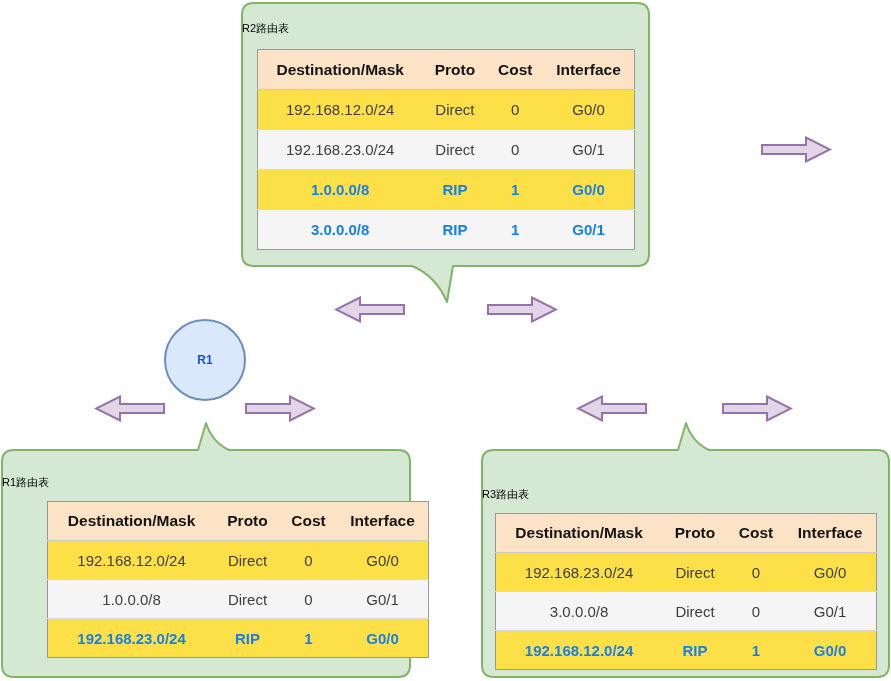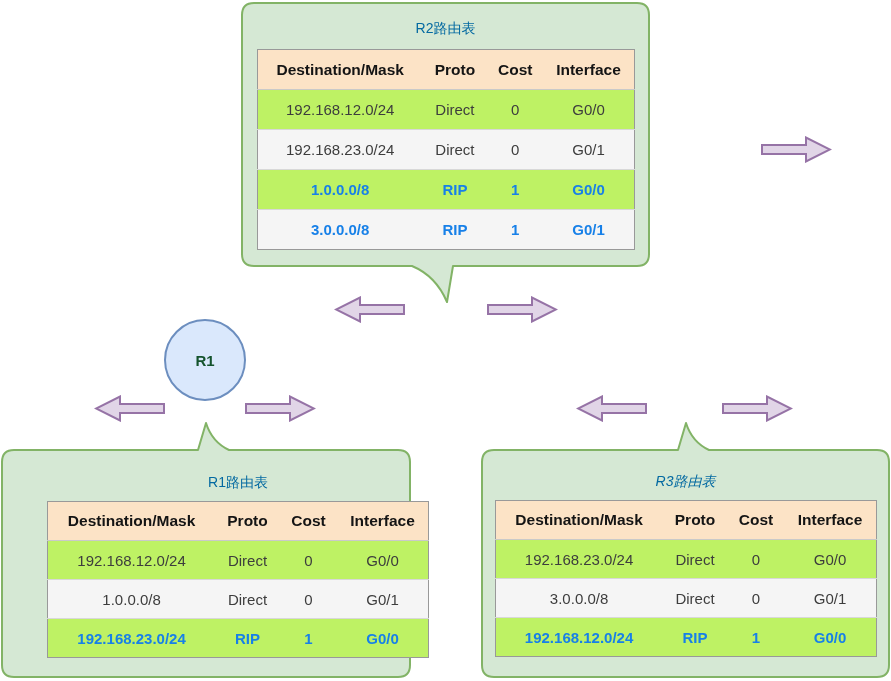--- a/index.html
+++ b/index.html
@@ -19,31 +19,30 @@
   .callout { position: absolute; }
   .callout svg.shape { position: absolute; left: 0; top: 0; display: block; }
   .callout .shape path {
     fill: var(--callout_fill);
     stroke: var(--callout_stroke);
     stroke-width: 2;
     stroke-linejoin: round;
   }
   .callout-content { position: absolute; }
   .callout-title {
-    text-align: center;
-    font-size: 14px;
-    color: #0369a1;
+    font-size: 11px;
+    color: #000000;
     line-height: 26px;
   }
 
   
   table.routes {
     border-collapse: collapse;
     border: 1px solid var(--table_border);
-    background: #bef264;
+    background: #fde047;
     table-layout: fixed;
   }
   table.routes th, table.routes td {
     text-align: center;
     vertical-align: middle;
     font-size: 15px;
     white-space: nowrap;
     overflow: hidden;
   }
   table.routes thead th {
@@ -70,21 +69,21 @@
   col.c-iface { width: 24%; }
 
   
   .node {
     position: absolute;
     width: 82px; height: 82px;
     border-radius: 50%;
     background: var(--node_fill);
     border: 2px solid var(--node_stroke);
     display: flex; align-items: center; justify-content: center;
-    font-size: 15px; font-weight: 700; color: #14532d;
+    font-size: 12px; font-weight: 700; color: #1d4ed8;
   }
 
   
   .arrow { position: absolute; display: block; }
   .arrow path {
     fill: var(--arrow_fill);
     stroke: var(--arrow_stroke);
     stroke-width: 2;
     stroke-linejoin: miter;
   }
@@ -199,21 +198,21 @@
         </tbody>
       </table>
     </div>
   </div>
 
   <div class="callout side-callout r3-callout" style="left:480px; top:420px; width:411px; height:261px;">
     <svg class="shape" width="411" height="261" viewBox="0 0 411 261">
       <path d="M14,30 H198 L206,3 Q212,22 229,30 H397 Q409,30 409,42 V245 Q409,257 397,257 H14 Q2,257 2,245 V42 Q2,30 14,30 Z"></path>
     </svg>
     <div class="callout-content" style="left:2px; top:30px; width:407px;">
-      <div class="callout-title" style="margin-top:18px;font-style:italic;">R3路由表</div>
+      <div class="callout-title" style="margin-top:31px;">R3路由表</div>
       <table class="routes">
         <colgroup>
             <col class="c-dest">
             <col class="c-proto">
             <col class="c-cost">
             <col class="c-iface">
           </colgroup>
         <thead>
           <tr>
             <th>Destination/Mask</th>

